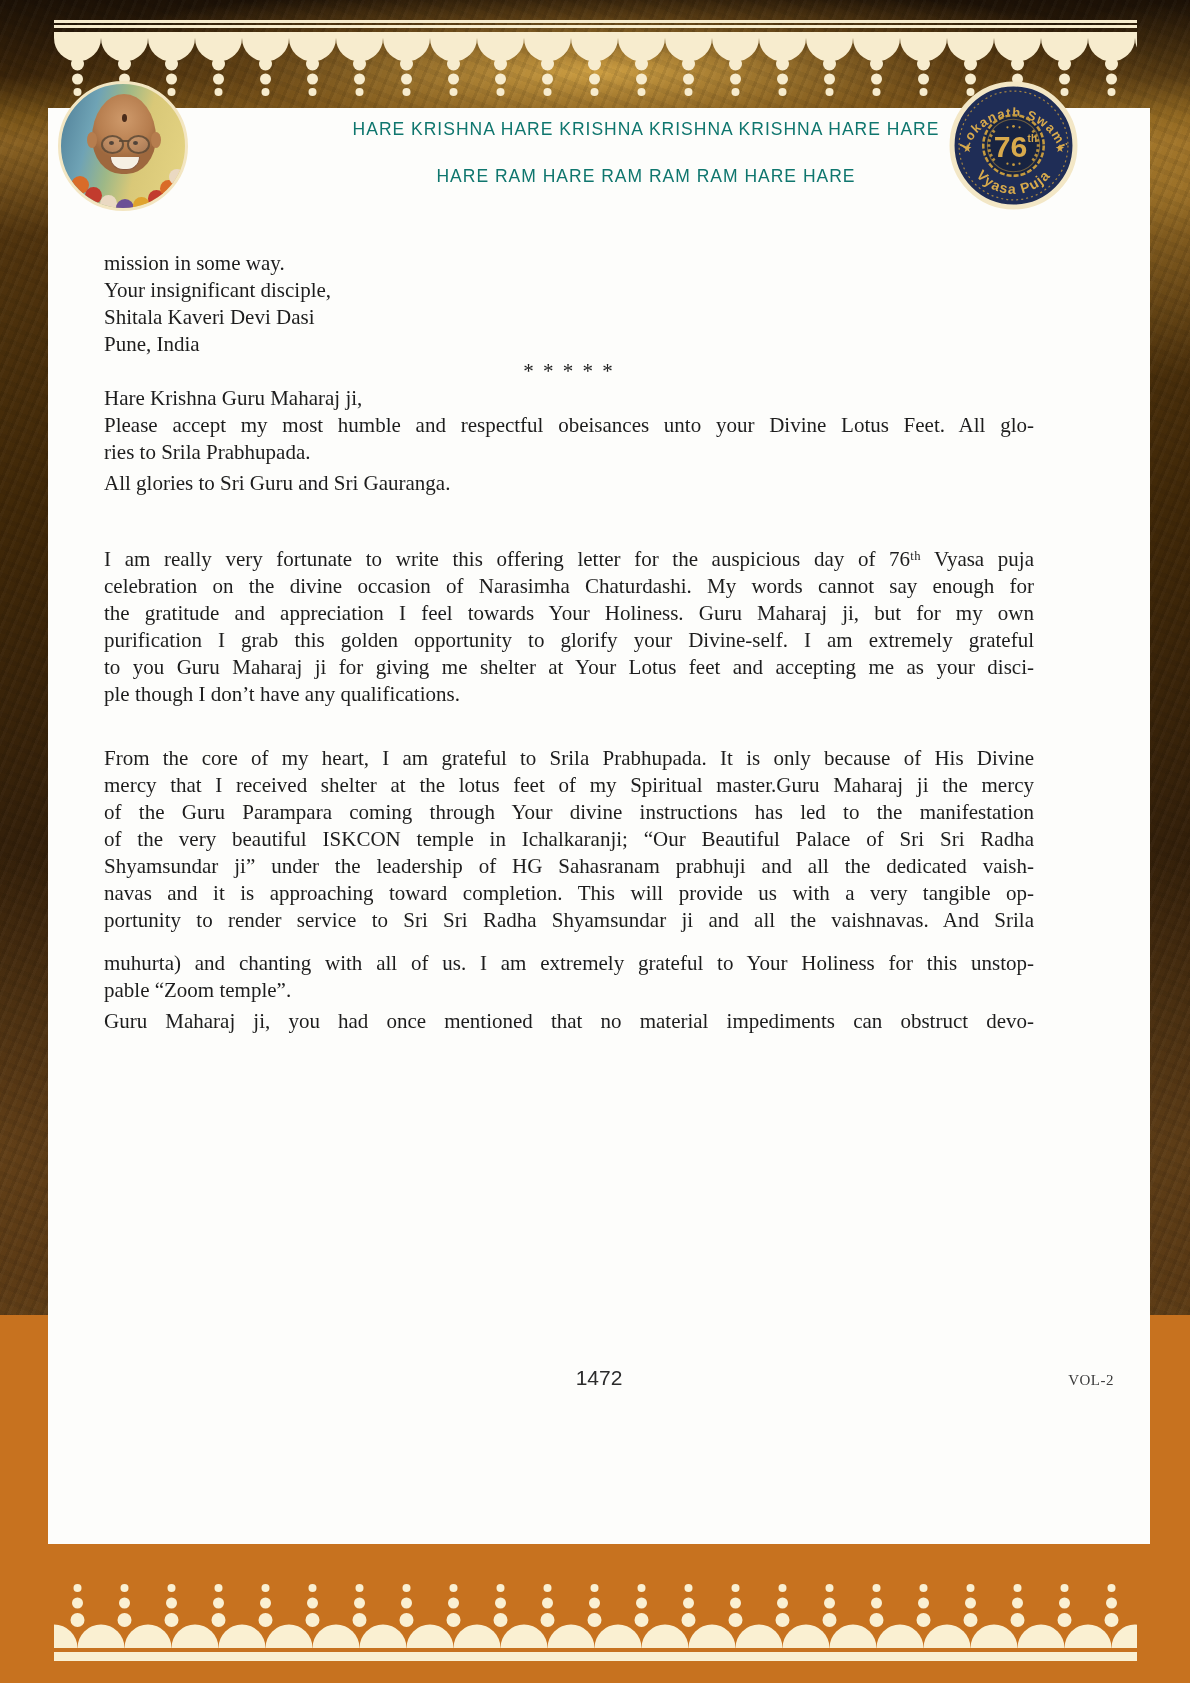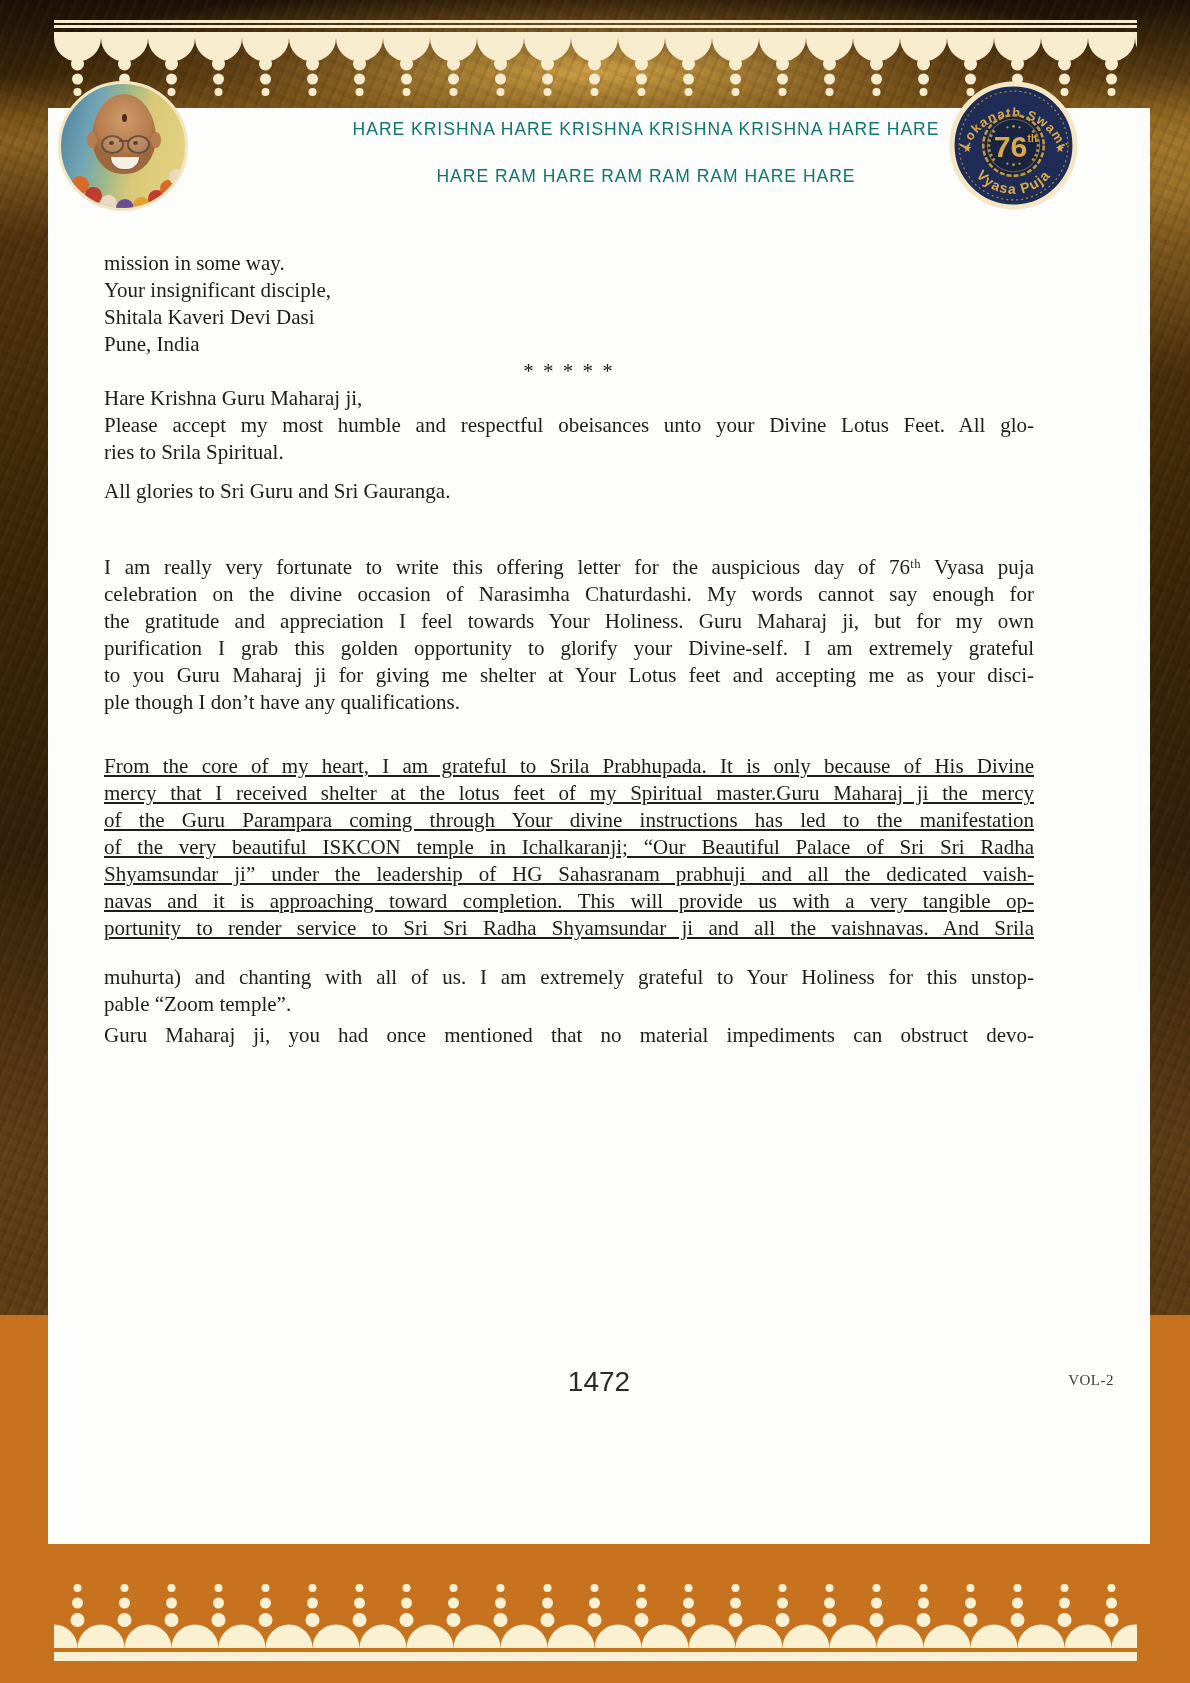--- a/index.html
+++ b/index.html
@@ -52,28 +52,28 @@
     font-size:21px;line-height:27px;}
   .letter .block{margin:0;}
   .closing{margin-bottom:51px;}
   .signoff{margin-bottom:51px;}
   .sig-name{margin-bottom:13px;}
   .sig-place{margin-bottom:51px;}
   .separator{text-align:center;letter-spacing:2px;margin-bottom:51px;}
   .salutation{margin-bottom:50px;}
   .para .line{text-align:justify;text-align-last:justify;}
   .para .line.last{text-align-last:left;}
-  .paras > .para:nth-child(1){margin-bottom:12px;}
+  .paras > .para:nth-child(1){margin-bottom:4px;}
   .paras > .para:nth-child(2){margin-bottom:49px;}
   .paras > .para:nth-child(3){margin-bottom:37px;}
-  .paras > .para:nth-child(4){margin-bottom:22px;text-decoration:underline;}
+  .paras > .para:nth-child(4){margin-bottom:16px;}
   .paras > .para:nth-child(5){margin-bottom:4px;}
   
   .page-number{position:absolute;left:48px;top:1366px;width:1102px;text-align:center;z-index:4;
-    font-family:"Liberation Sans","DejaVu Sans",sans-serif;font-size:28px;color:#2B2B2B;}
+    font-family:"Liberation Sans","DejaVu Sans",sans-serif;font-size:21px;color:#2B2B2B;}
   .volume{position:absolute;right:76px;top:1372px;z-index:4;font-size:15px;letter-spacing:.5px;color:#3B3B3B;}
 </style>
 </head>
 <body>
 
 <div class="texture"></div>
 <div class="orange-field"></div>
 <div class="page"></div>
 
 <svg id="top-border" class="border-art" width="1083" height="80" viewBox="0 0 1083 80">
@@ -161,21 +161,21 @@
 <div class="letter">
   <div class="block closing">mission in some way.</div>
   <div class="block signoff">Your insignificant disciple,</div>
   <div class="block sig-name">Shitala Kaveri Devi Dasi</div>
   <div class="block sig-place">Pune, India</div>
   <div class="block separator">* * * * *</div>
   <div class="block salutation">Hare Krishna Guru Maharaj ji,</div>
   <div class="paras">
       <div class="para">
         <div class="line">Please accept my most humble and respectful obeisances unto your Divine Lotus Feet. All glo-</div>
-        <div class="line last">ries to Srila Spiritual.</div>
+        <div class="line last">ries to Srila Prabhupada.</div>
       </div>
       <div class="para">
         <div class="line last">All glories to Sri Guru and Sri Gauranga.</div>
       </div>
       <div class="para">
         <div class="line">I am really very fortunate to write this offering letter for the auspicious day of 76ᵗʰ Vyasa puja</div>
         <div class="line">celebration on the divine occasion of Narasimha Chaturdashi. My words cannot say enough for</div>
         <div class="line">the gratitude and appreciation I feel towards Your Holiness. Guru Maharaj ji, but for my own</div>
         <div class="line">purification I grab this golden opportunity to glorify your Divine-self.  I am extremely grateful</div>
         <div class="line">to you Guru Maharaj ji for giving me shelter at Your Lotus feet and accepting me as your disci-</div>

